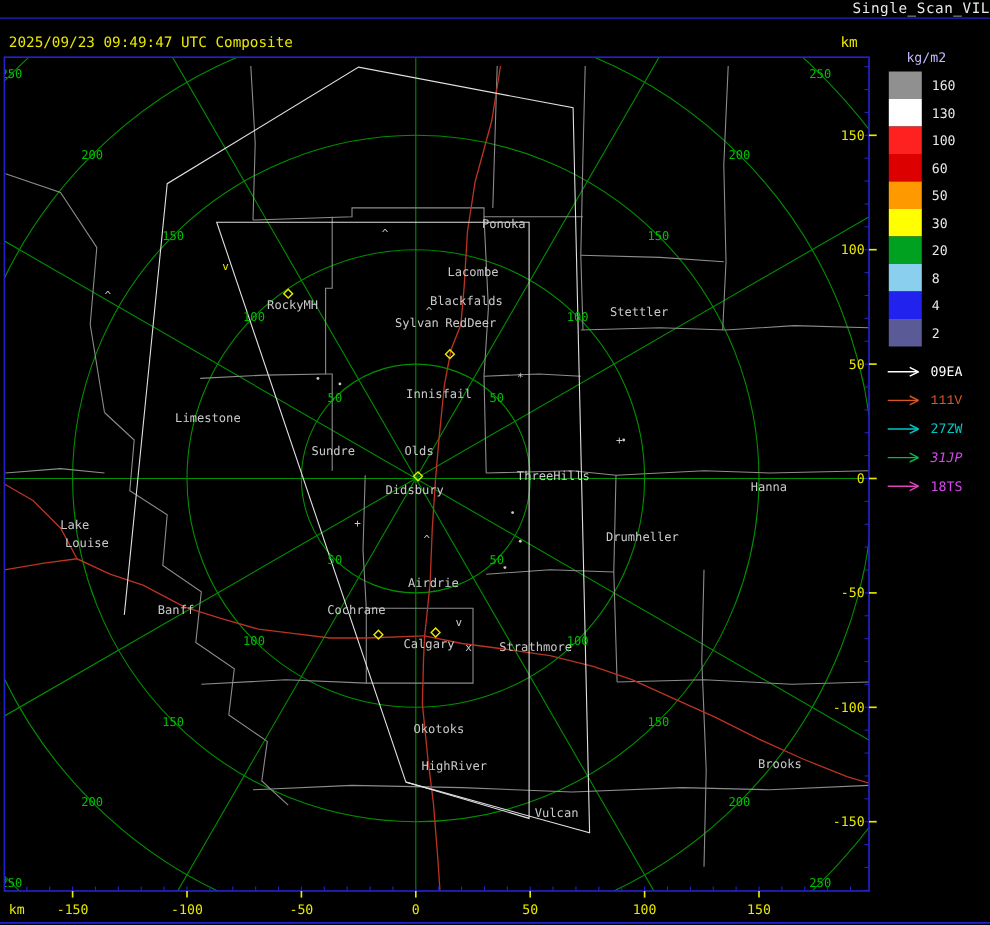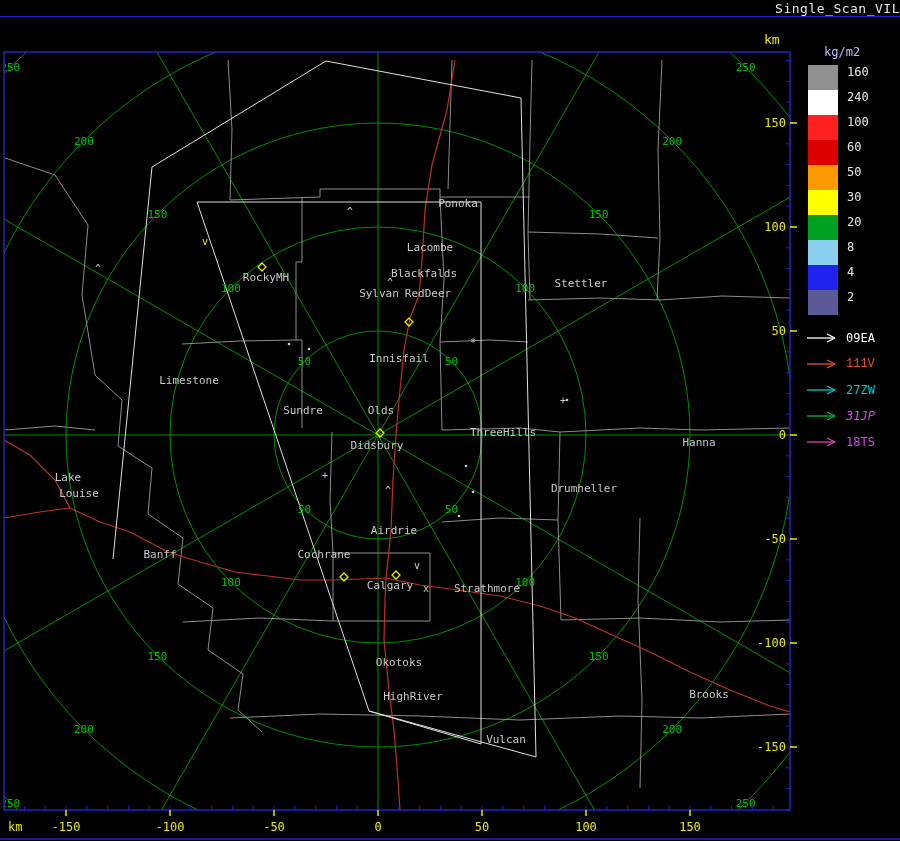--- a/index.html
+++ b/index.html
@@ -6,35 +6,36 @@
   .page{position:relative;width:900px;height:841px;background:#000;overflow:hidden;
         font-family:"DejaVu Sans Mono",monospace;}
   .titlebar{position:absolute;top:0;left:0;width:100%;height:17px;text-align:right;
             color:#e8e8e8;font-size:13px;line-height:17px;letter-spacing:0.5px;}
   .ts{position:absolute;left:8px;top:32px;color:#e8e800;font-size:13px;}
   .unit-km{position:absolute;left:764px;top:32px;color:#e8e800;font-size:13px;}
   #map-svg{position:absolute;left:0;top:0;}
   #map-svg text{font-family:"DejaVu Sans Mono",monospace;}
   .legend{position:absolute;left:800px;top:45px;width:100px;}
   .legend-unit{color:#c4b5fd;font-size:12px;margin:0 0 6px 24px;}
-  .scale-row{display:flex;height:25px;}
+  .scale-row{display:flex;align-items:center;height:25px;}
   .swatch{width:30px;height:25px;margin-left:8px;flex:0 0 auto;}
   .swlabel{color:#e8e8e8;font-size:12px;margin-left:9px;}
   #radars{margin-top:10px;}
   .radar-row{display:flex;align-items:center;height:26px;}
   .radar-row svg{position:static;margin-left:5px;flex:0 0 auto;}
   .radar-id{font-size:12px;margin-left:5px;}
 </style>
 </head>
 <body>
 
 <div class="page">
   <div class="titlebar">
     <span>Single_Scan_VIL</span>
   </div>
+  <span class="ts">2025/09/23 09:49:47 UTC Composite</span>
   <span class="unit-km">km</span>
 
   <svg id="map-svg" width="900" height="841" viewBox="0 0 900 841">
       <defs>
         <clipPath id="mapclip">
           <rect x="4" y="52" width="786" height="758"></rect>
         </clipPath>
       </defs>
       <g clip-path="url(#mapclip)">
         <line x1="378" y1="1035" x2="378" y2="-165" stroke="#009000" stroke-width="1"></line>
@@ -255,21 +256,21 @@
 
   <div class="legend">
     <div class="legend-unit">kg/m2</div>
     <div id="scale">
         <div class="scale-row">
           <div class="swatch" style="background: rgb(144, 144, 144);"></div>
           <span class="swlabel">160</span>
         </div>
         <div class="scale-row">
           <div class="swatch" style="background: rgb(255, 255, 255);"></div>
-          <span class="swlabel">240</span>
+          <span class="swlabel">130</span>
         </div>
         <div class="scale-row">
           <div class="swatch" style="background: rgb(255, 32, 32);"></div>
           <span class="swlabel">100</span>
         </div>
         <div class="scale-row">
           <div class="swatch" style="background: rgb(221, 0, 0);"></div>
           <span class="swlabel">60</span>
         </div>
         <div class="scale-row">

